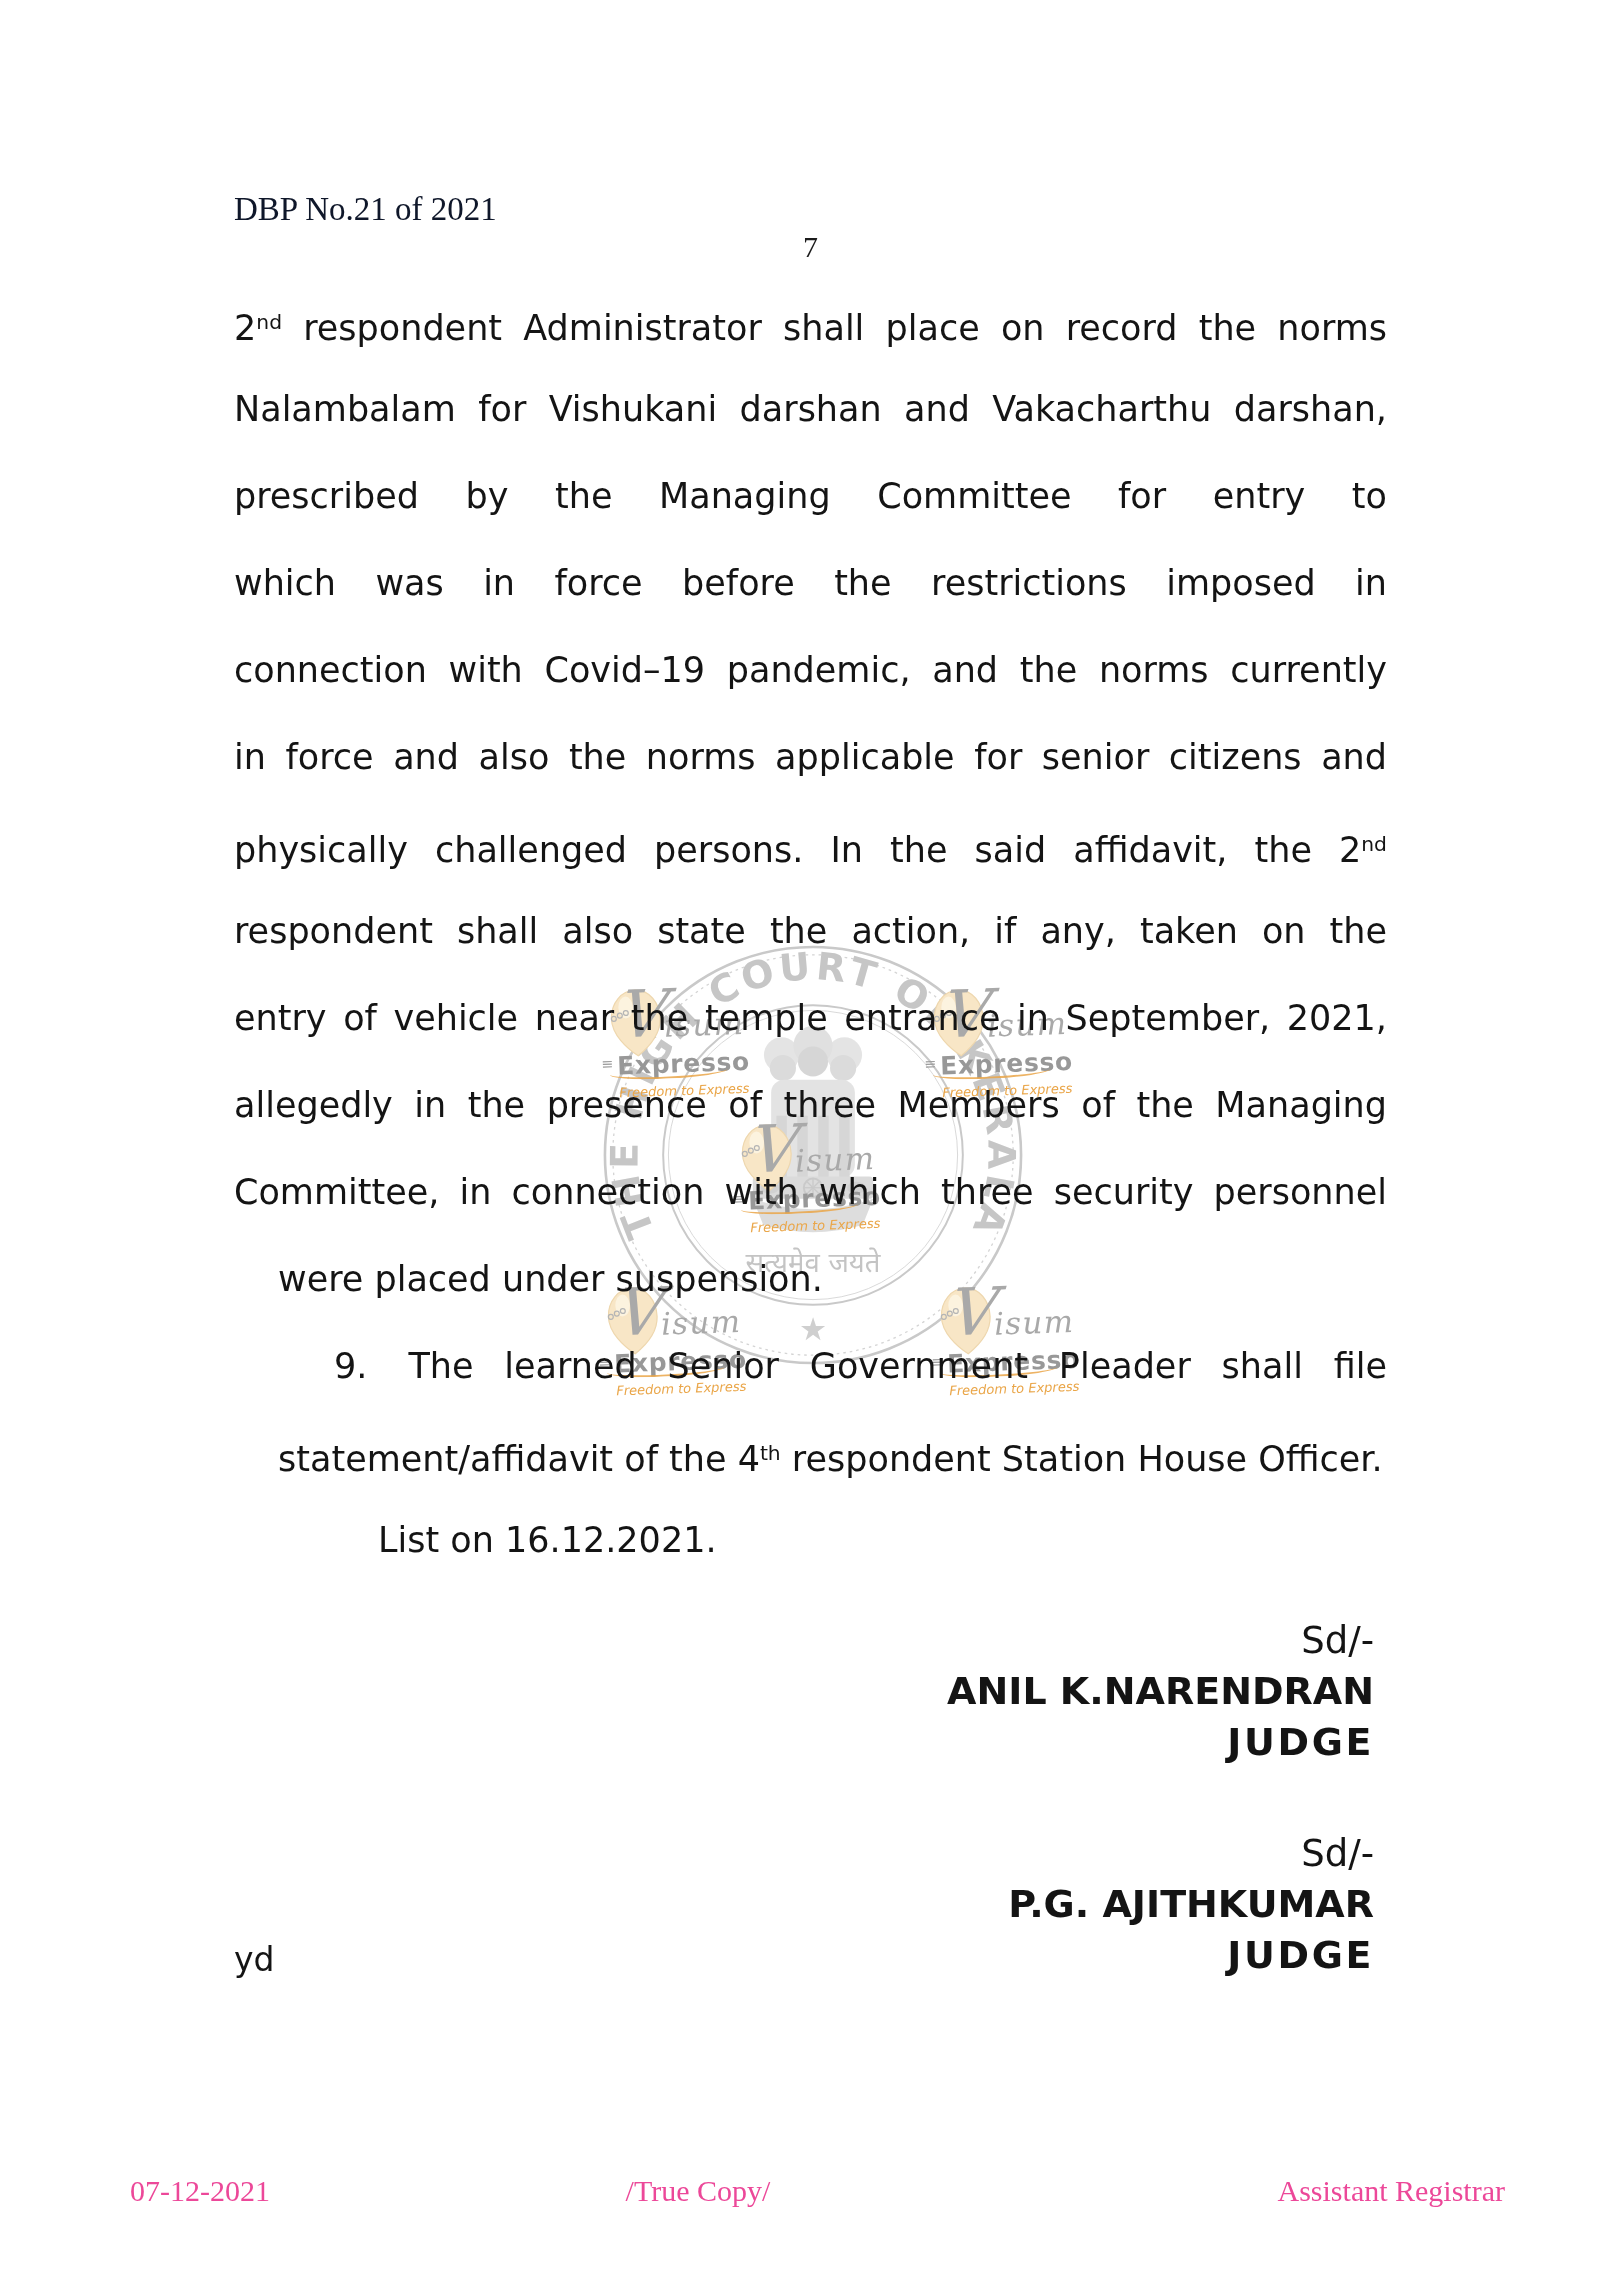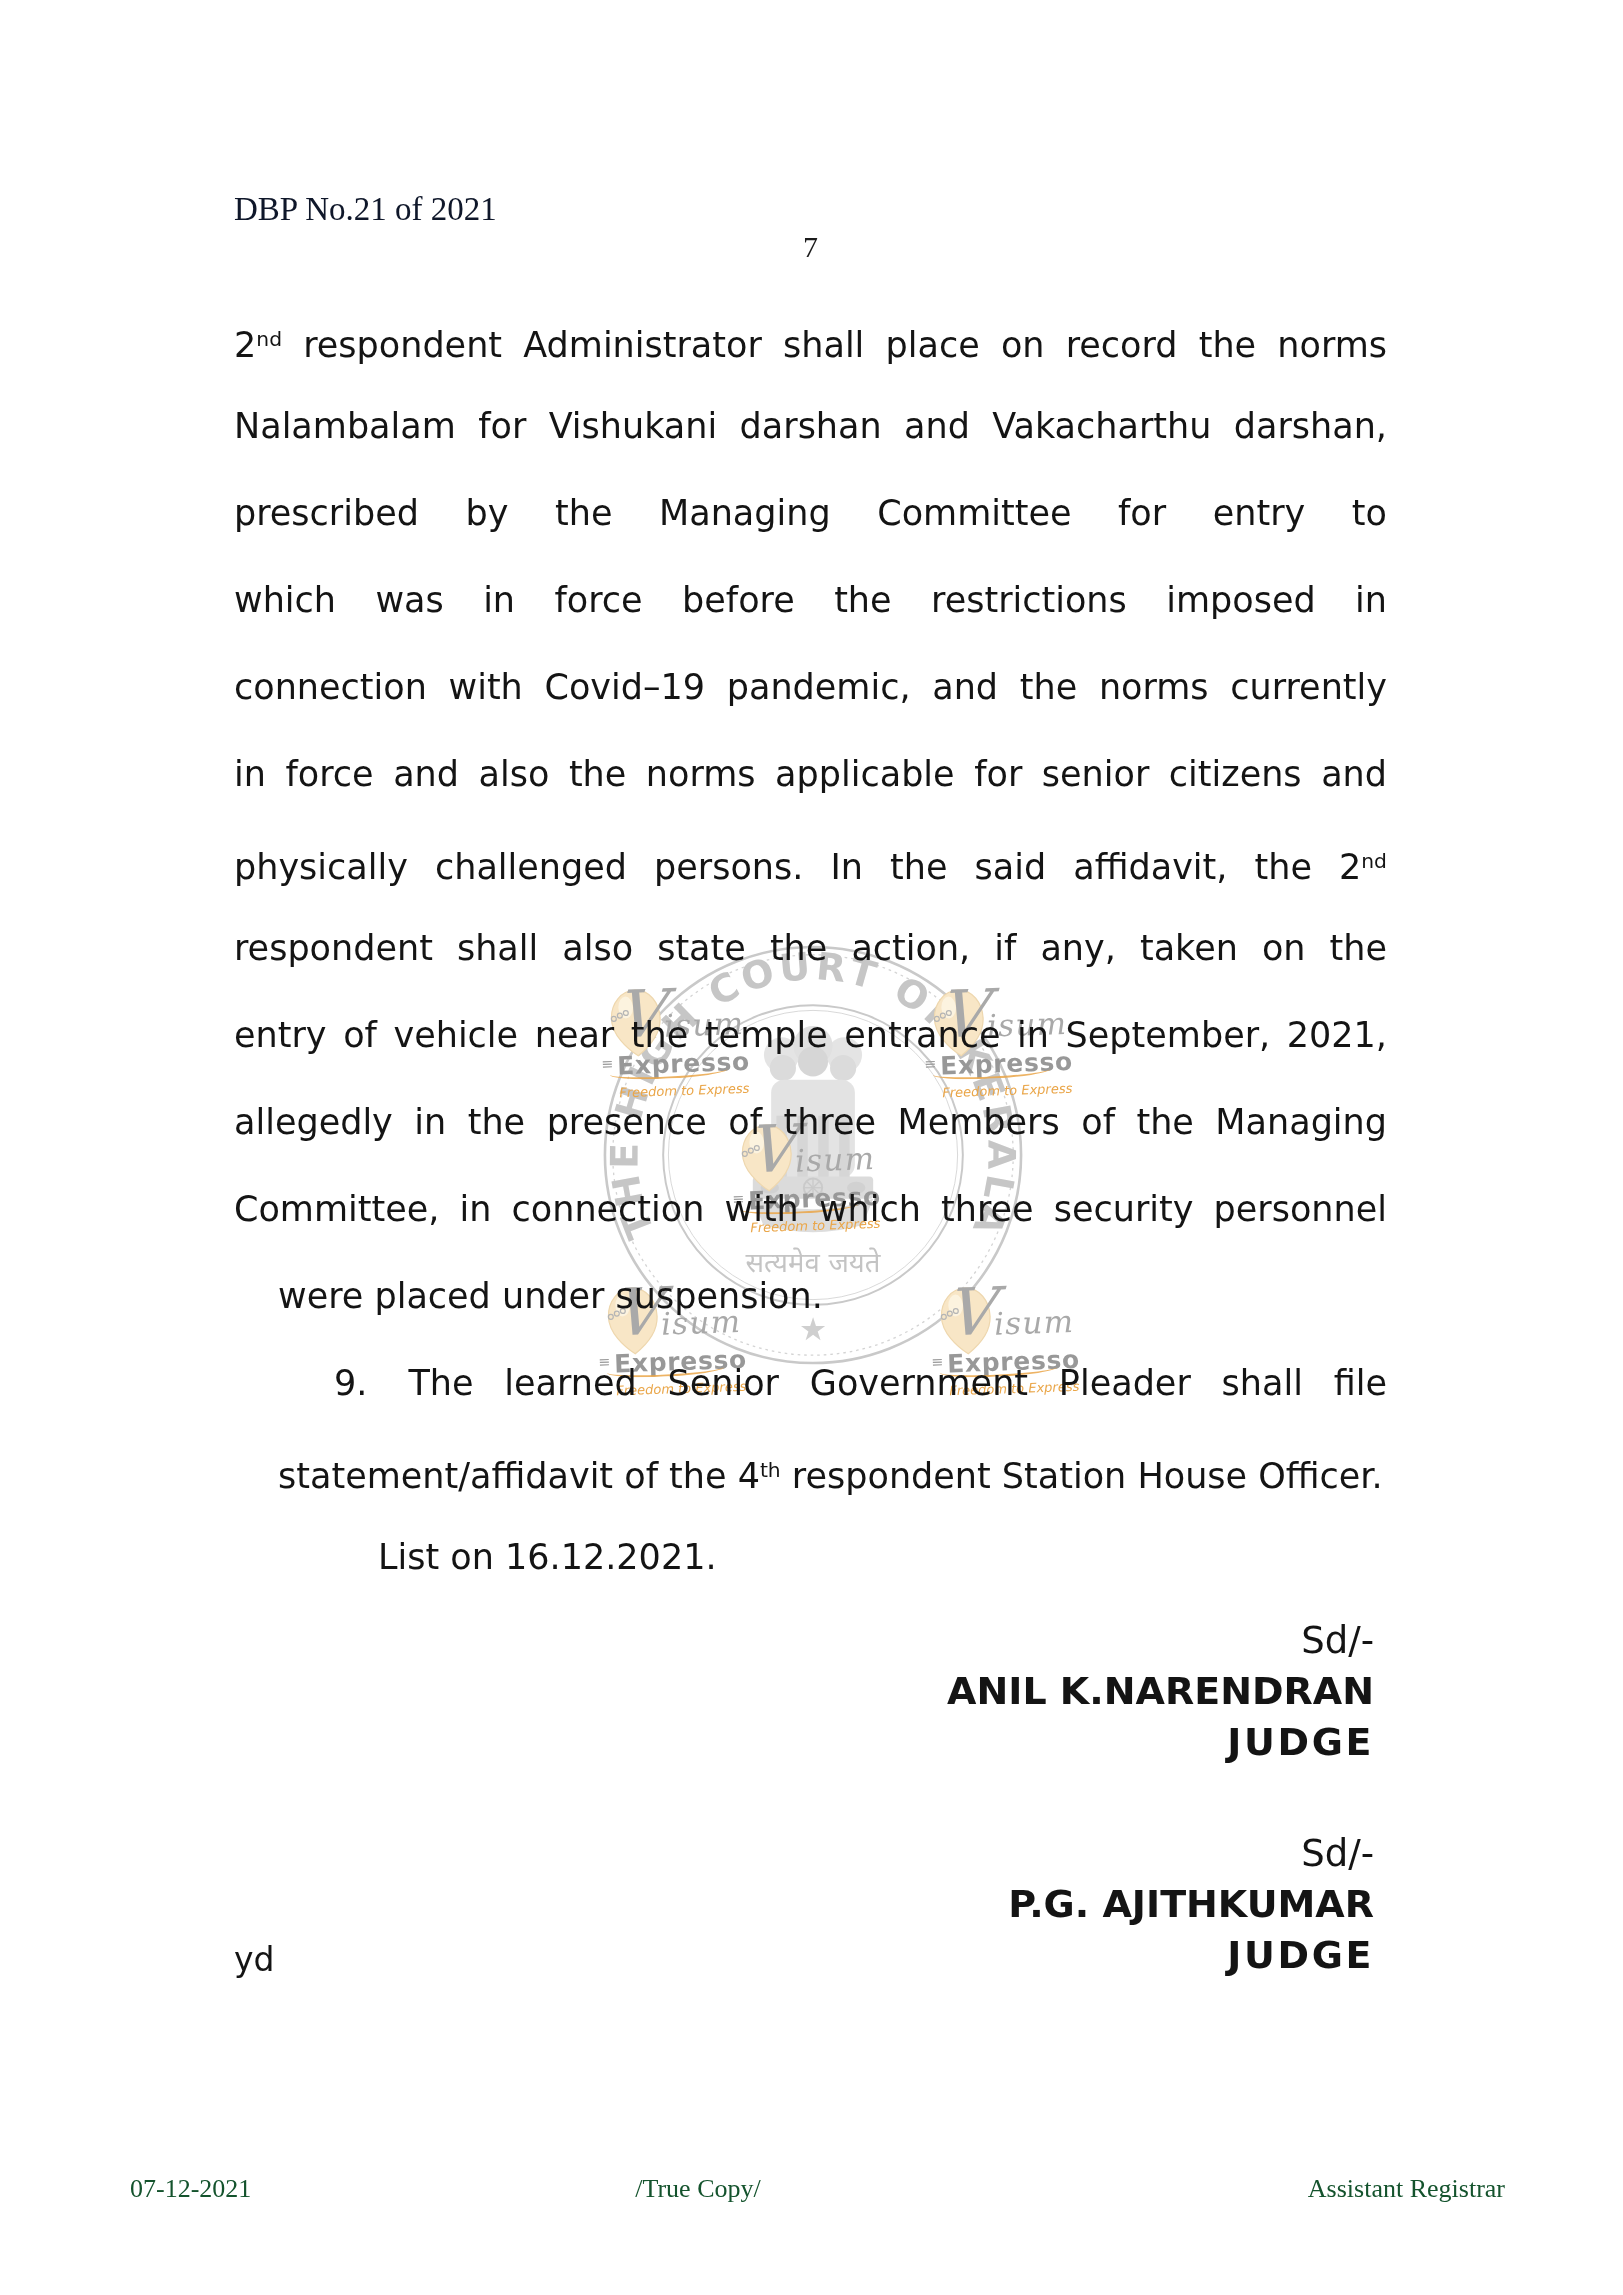--- a/index.html
+++ b/index.html
@@ -22,21 +22,21 @@
     text-align:center;
     font-family:"Liberation Serif",serif;
     font-size:30px;color:#1b1b1b;
   }
   
   #body-lines{
     position:absolute;left:234px;top:296px;width:1153px;
     font-size:35px;
     z-index:3;
   }
-  .line{height:87px;line-height:87px;}
+  .line{height:87px;line-height:52px;}
   .line.just{text-align:justify;text-align-last:justify;}
   .line.plain{text-align:left;white-space:nowrap;margin-left:44px;}
   .ind{display:inline-block;width:100px;}
   .ptab{display:inline-block;width:41px;}
   .sup{font-size:0.58em;vertical-align:0.55em;}
   
   .sig{
     position:absolute;left:929px;width:445px;
     text-align:right;z-index:3;
     font-size:37px;line-height:43px;
@@ -46,21 +46,21 @@
   #sig1{top:1619px;}
   #sig2{top:1832px;}
   .initials{
     position:absolute;left:234px;top:1940px;
     font-size:33px;z-index:3;
   }
   
   .footer-item{
     position:absolute;top:2174px;
     font-family:"Liberation Serif",serif;
-    font-size:26px;color:#14532d;z-index:3;
+    font-size:30px;color:#ec4899;z-index:3;
   }
   #footer-date{left:130px;}
   #footer-truecopy{left:698px;transform:translateX(-50%);}
   #footer-registrar{right:118px;}
   
   .seal{position:absolute;left:584px;top:924px;width:458px;height:462px;z-index:1;}
   
   .ve{position:absolute;width:170px;height:137px;z-index:2;transform:rotate(-2deg);}
   .ve>*{position:absolute;}
   .ve .balloon{left:7.9px;top:1.3px;width:56px;height:73px;}

